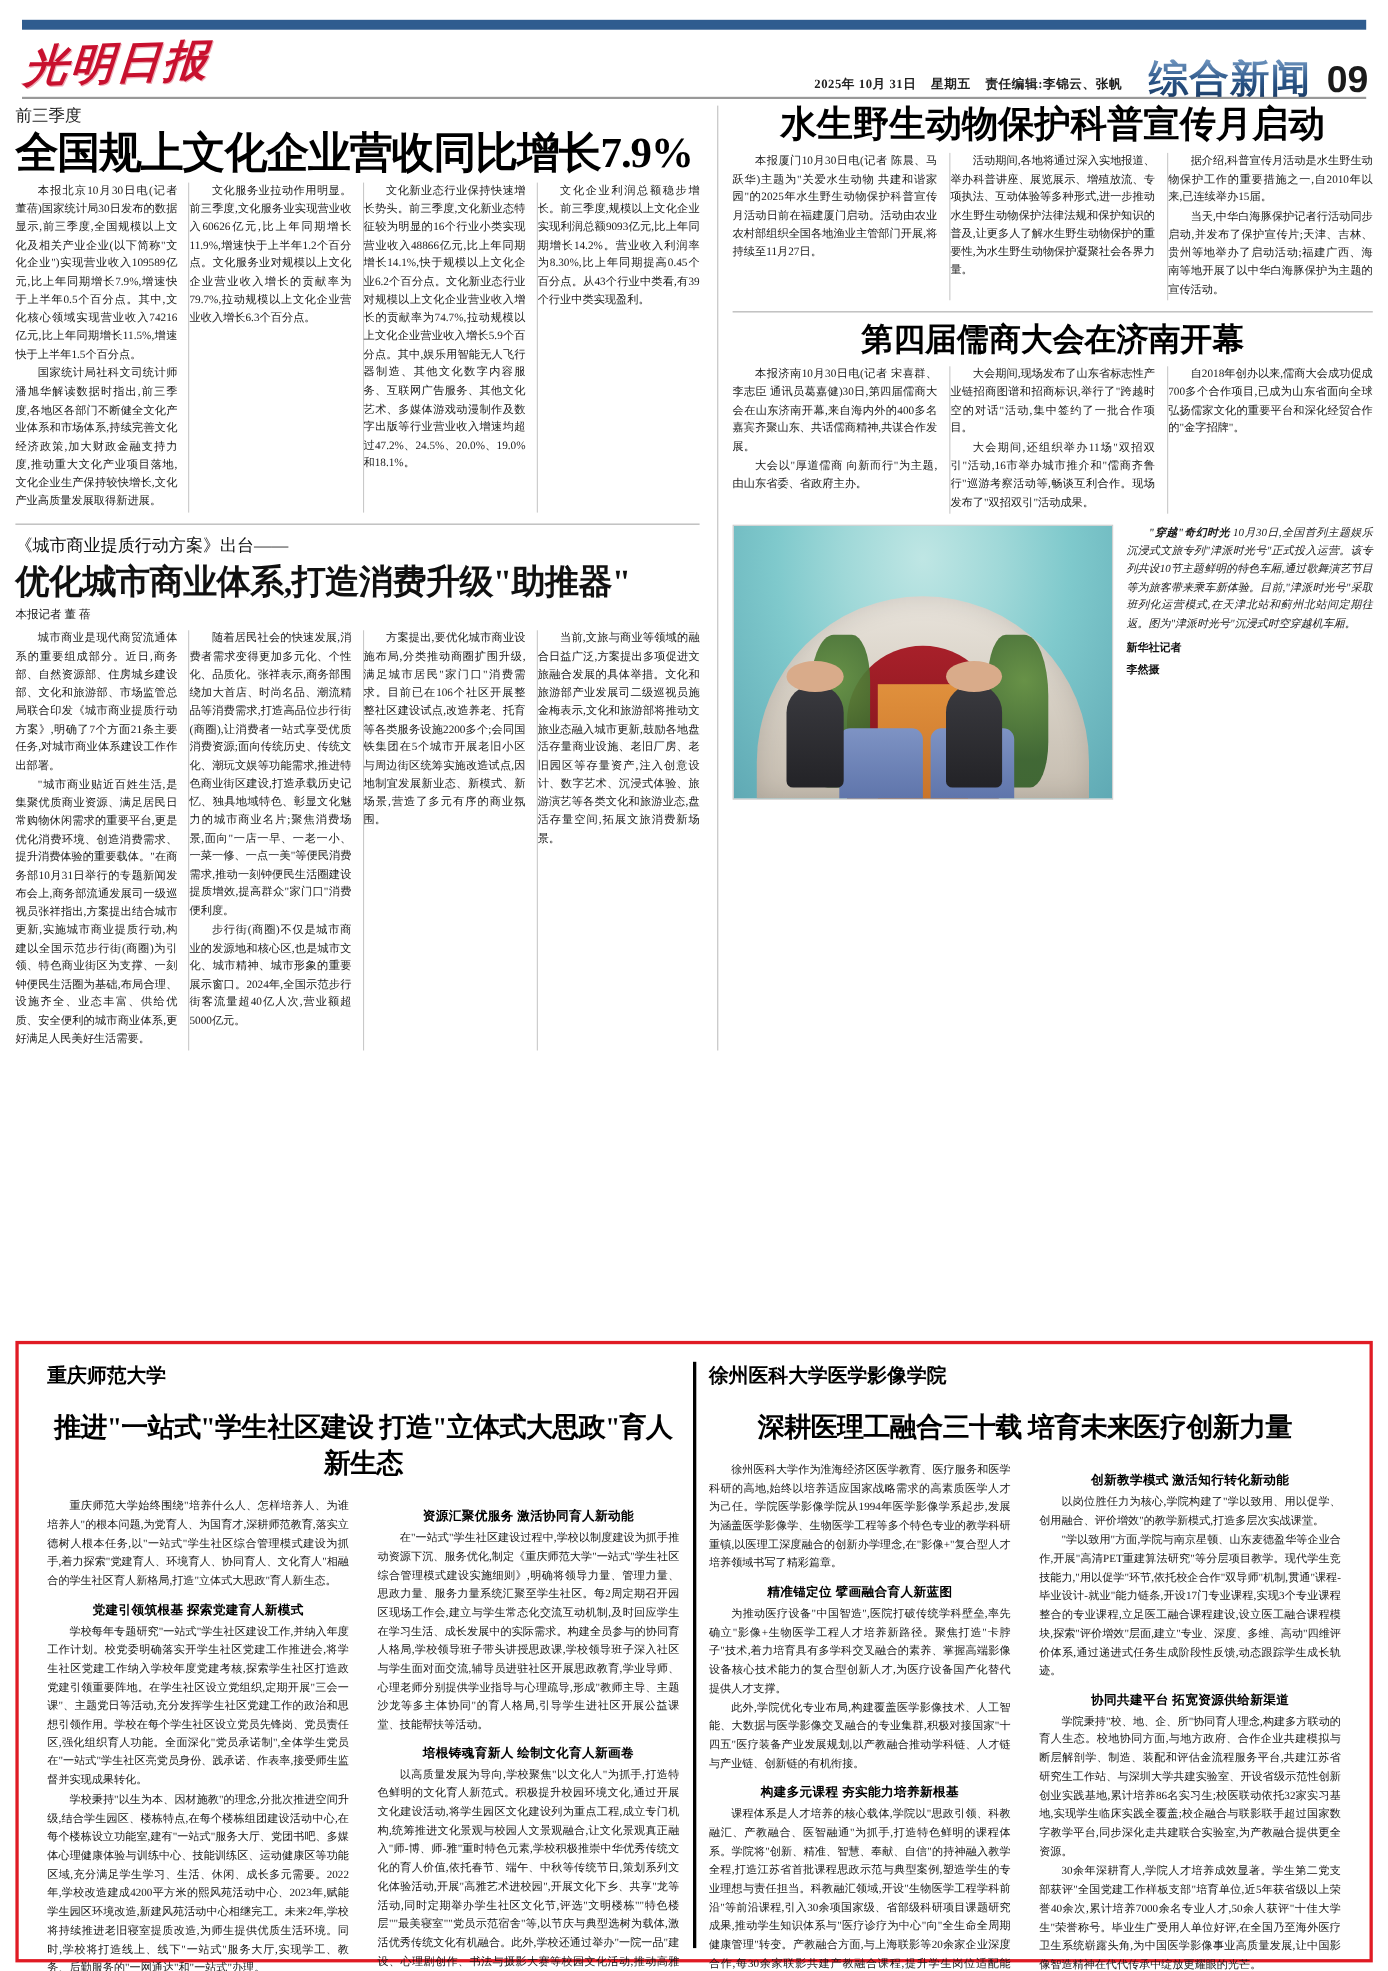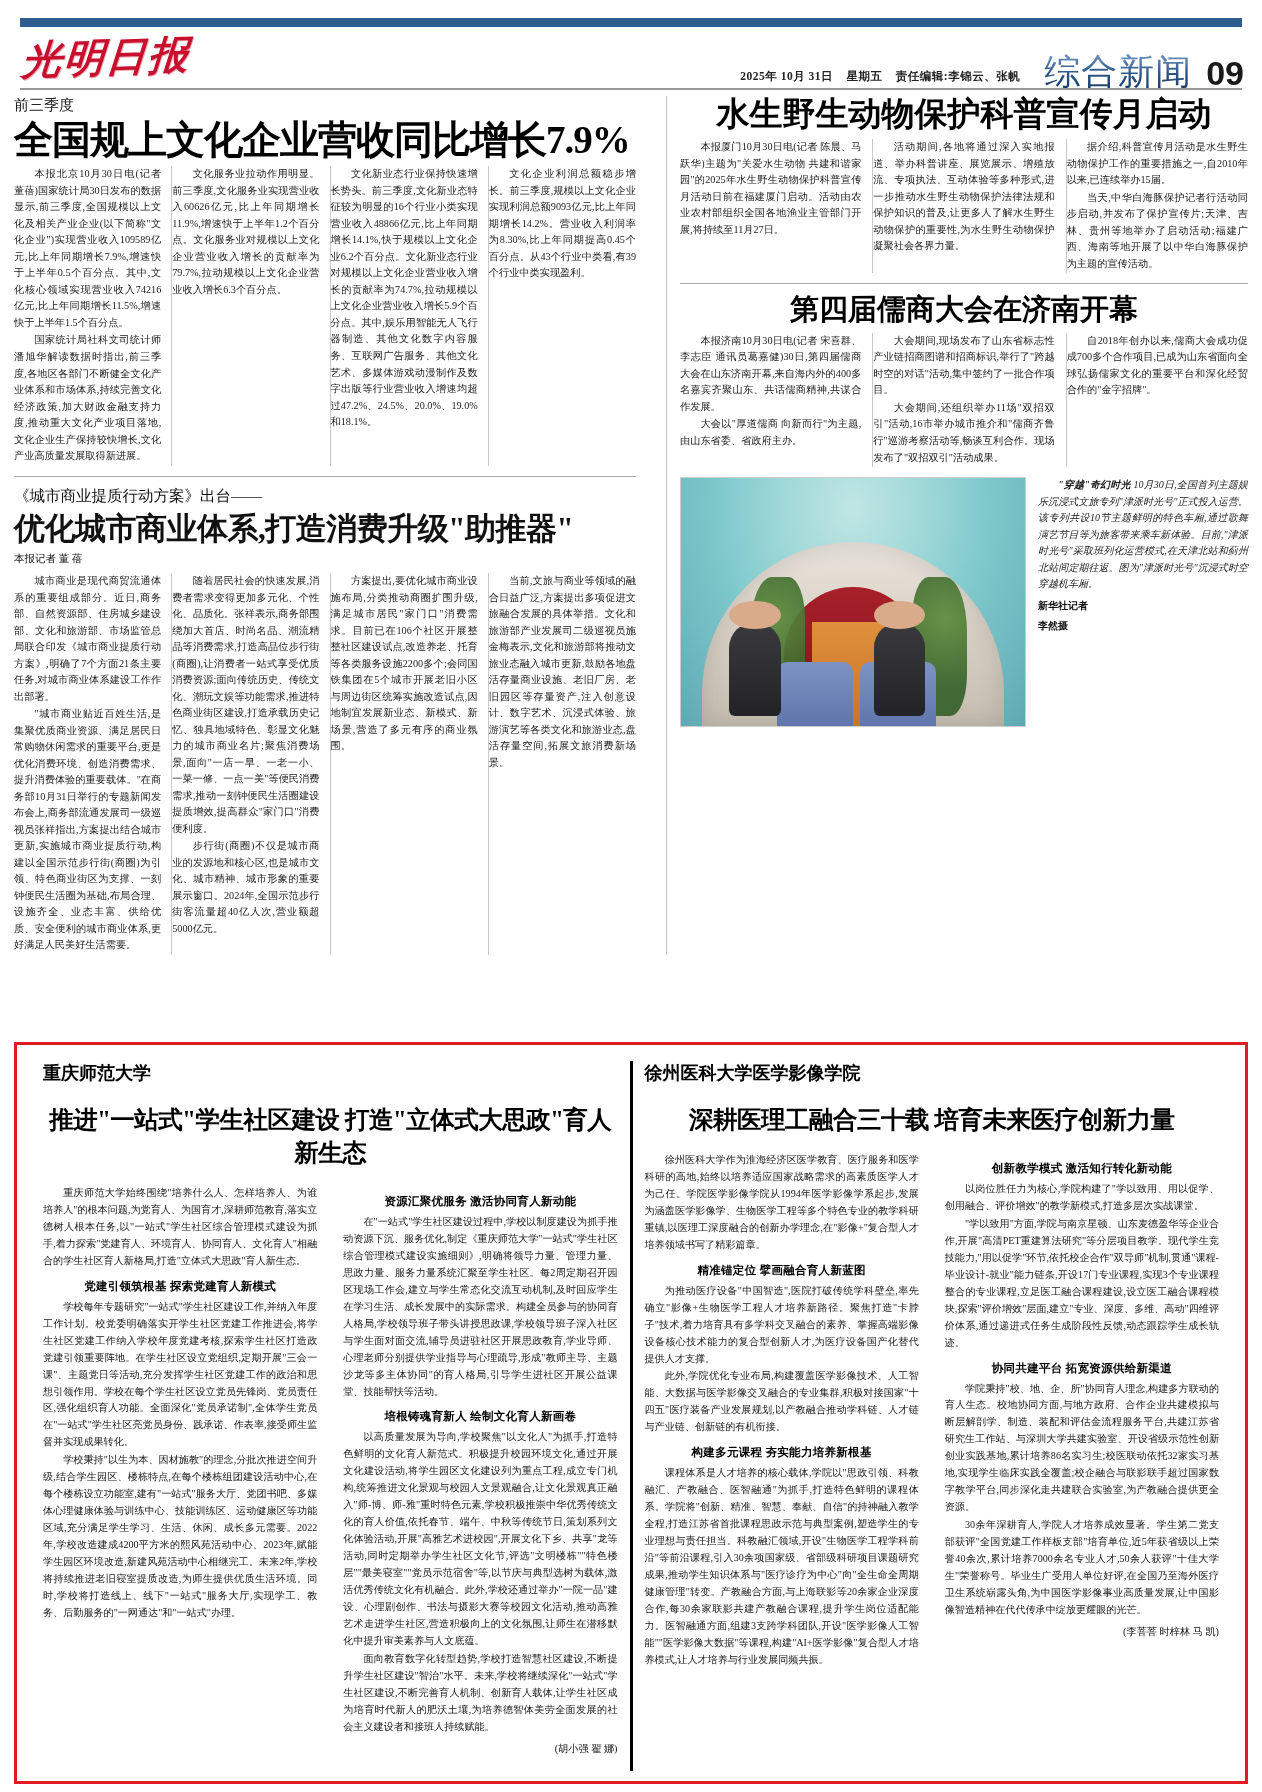--- a/index.html
+++ b/index.html
@@ -33,21 +33,21 @@
   .mast-right {
     position: absolute; right: 4px; top: 24px;
     display: flex; align-items: flex-end; gap: 14px;
   }
   .mast-meta {
     font-size: 11.5px; font-weight: 700; color: #222;
     letter-spacing: .5px; padding-bottom: 6px; white-space: nowrap;
   }
   .mast-meta span { margin-right: 10px; }
   .mast-section {
-    font-size: 36px; font-weight: 400; letter-spacing: 1px;
+    font-size: 36px; font-weight: 700; letter-spacing: 1px;
     background: linear-gradient(180deg,#6f95bf 0%,#2a5486 55%,#1b3c66 100%);
     -webkit-background-clip: text; background-clip: text; color: transparent;
     line-height: 1;
   }
   .mast-pageno {
     font-size: 34px; font-weight: 700; color: #1a1a1a;
     font-family: "Liberation Sans", sans-serif; line-height: 1; margin-top: 32px;
   }
 
   
@@ -68,21 +68,21 @@
 
   p.body {
     font-size: 10.2px; line-height: 1.62; text-align: justify;
     text-justify: inter-ideograph; color: #1a1a1a;
     text-indent: 2em; margin-bottom: 1px;
     font-family: "Liberation Serif","DejaVu Serif",serif;
   }
   p.body.lead { text-indent: 2em; }
 
   
-  .top-zone { display: flex; gap: 30px; margin-top: 4px; }
+  .top-zone { display: flex; gap: 16px; margin-top: 4px; }
   .top-left { width: 622px; }
   .top-right { flex: 1; border-left: 1px solid #c0c0c0; padding-left: 13px; }
 
   .art1-head { margin-bottom: 6px; }
   .art1-cols { display: flex; gap: 10px; margin-top: 6px; }
   .art1-cols .col { font-size: 10.2px; }
 
   .sec-divider { border-top: 1px solid #aaa; margin: 10px 0 9px; }
 
   .art2-kicker { font-size: 15.5px; margin-bottom: 5px; }
@@ -146,21 +146,21 @@
   .photo-cap { flex: 1; }
   .cap-text {
     font-size: 10px; line-height: 1.65; text-align: justify;
     font-style: italic; color: #1b1b1b; text-indent: 2em;
   }
   .cap-credit { font-size: 10px; text-align: left; margin-top: 6px; font-weight: 700; }
 
   
   .red-box {
     position: absolute; left: 14px; right: 14px; bottom: 8px;
-    height: 742px;
+    height: 565px;
     border: 3px solid #e01b24;
     padding: 16px 14px 10px;
     display: flex; gap: 0;
     background: #fff;
     margin-top: 23px;
   }
   .rb-half { flex: 1; padding: 0 12px; }
   .rb-half.right { border-left: 3px solid #000000; }
   .rb-org {
     font-size: 18px; font-weight: 800; color: #000;

